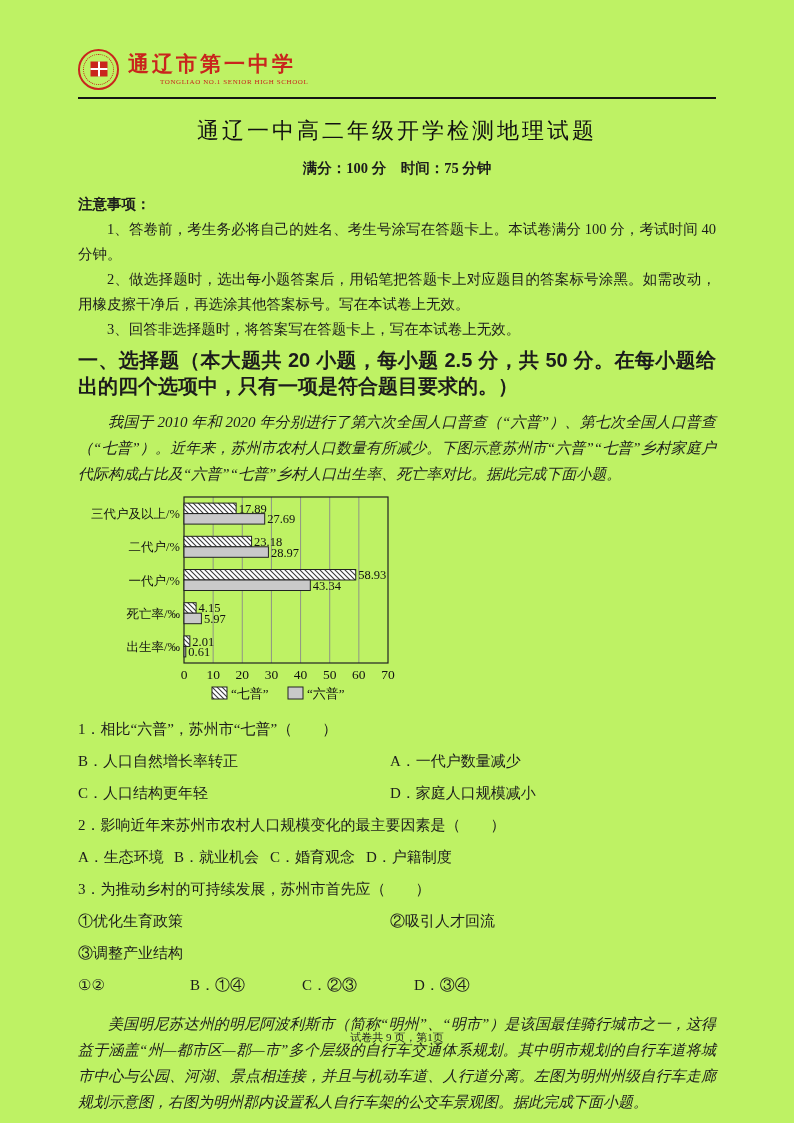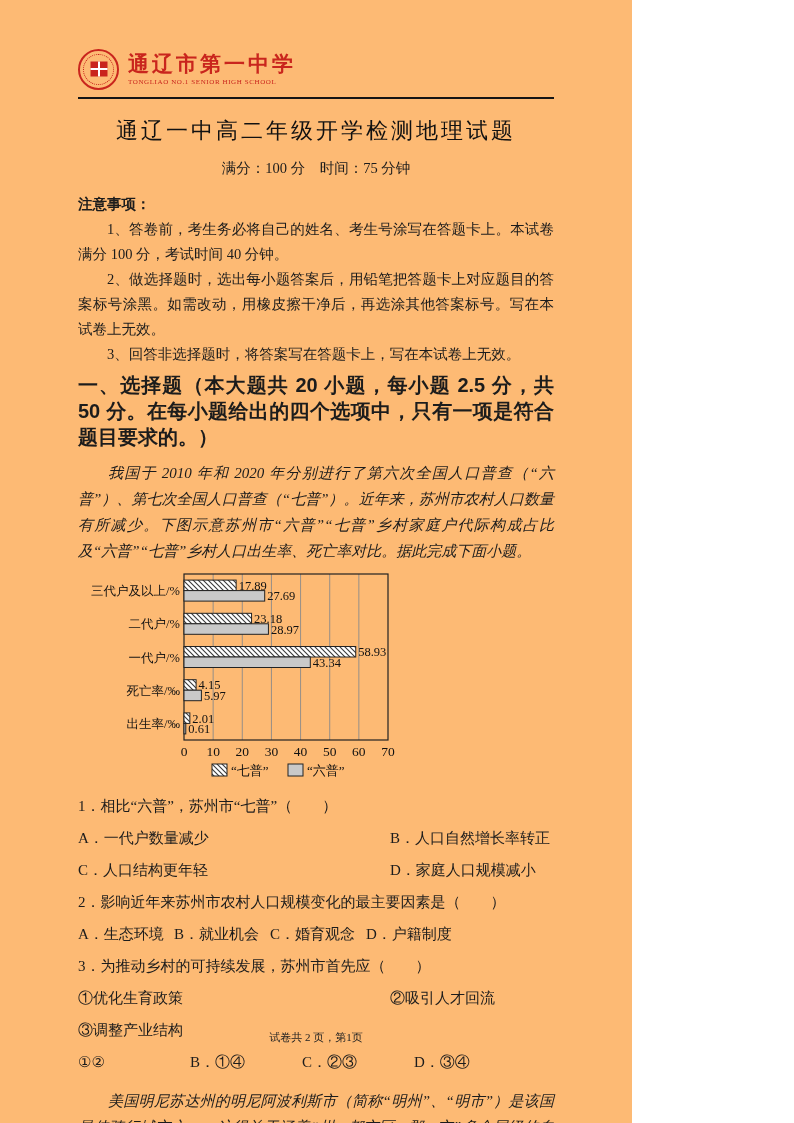--- a/index.html
+++ b/index.html
@@ -1,36 +1,36 @@
 <!DOCTYPE html>
 <html><head>
 <meta charset="utf-8">
 <style>
   html,body{margin:0;padding:0;background:#ffffff;}
   .page{
-    width:632px;height:1123px;background:#fdba74;box-sizing:border-box;
+    width:794px;height:1123px;background:#bef264;box-sizing:border-box;
     padding:46px 78px 0 78px;position:relative;overflow:hidden;
     font-family:"Liberation Serif","DejaVu Serif",serif;color:#1c1c1c;
   }
   
   .logo-row{display:flex;align-items:center;gap:9px;height:46px;}
   .seal{width:37px;height:37px;border-radius:50%;border:2px solid #c9251d;position:relative;flex:0 0 auto;}
   .seal-ring{position:absolute;inset:3px;border-radius:50%;border:1px dotted #c9251d;}
   .seal-core{position:absolute;width:17px;height:15px;top:50%;left:50%;transform:translate(-50%,-50%);
     background:#c9251d;
     background-image:linear-gradient(to right,transparent 44%,#fff 44%,#fff 56%,transparent 56%),
                      linear-gradient(to bottom,transparent 44%,#fff 44%,#fff 56%,transparent 56%);}
   .logo-text{display:flex;flex-direction:column;justify-content:center;}
   .school-cn{color:#c9251d;font-size:21px;font-weight:bold;letter-spacing:3px;line-height:24px;
     font-family:"DejaVu Serif","Liberation Serif",serif;}
-  .school-en{color:#c9251d;font-size:7px;letter-spacing:0.6px;margin-top:2px;font-family:"Liberation Serif",serif;}
+  .school-en{color:#c9251d;font-size:7px;letter-spacing:0.6px;margin-top:2px;font-family:"Liberation Serif",serif;margin-left:32px;}
   .header-rule{border:none;border-top:2.5px solid #151515;margin:5px 0 0 0;}
   
   .title{text-align:center;font-size:22px;letter-spacing:3px;margin-top:17px;color:#111;}
-  .subtitle{text-align:center;font-size:14.5px;margin-top:13px;}
+  .subtitle{text-align:center;font-size:14.5px;margin-top:13px;font-weight:bold;}
   
   .notice-heading{font-family:"Liberation Sans","DejaVu Sans",sans-serif;font-weight:bold;font-size:14.5px;margin-top:14px;line-height:25px;}
   .notice-item{font-size:14.5px;line-height:25px;text-indent:2em;text-align:justify;}
   
   .section-heading{font-family:"Liberation Sans","DejaVu Sans",sans-serif;font-weight:bold;font-size:20px;line-height:26px;margin-top:5px;text-align:justify;}
   .intro{font-size:15px;line-height:26px;text-indent:2em;text-align:justify;font-style:italic;margin-top:10px;}
   
   .chart-wrap{margin:6px 0 4px 0;}
   
   .q-stem{font-size:15px;line-height:32px;}
@@ -120,22 +120,22 @@
         <rect x="134" y="194" width="15" height="12" fill="url(#hatch)" stroke="#222" stroke-width="1"></rect>
         <text x="153" y="205" font-size="13" font-family="Liberation Serif, DejaVu Serif, serif" fill="#111">“七普”</text>
         <rect x="210" y="194" width="15" height="12" fill="#c9c9c9" stroke="#222" stroke-width="1"></rect>
         <text x="229" y="205" font-size="13" font-family="Liberation Serif, DejaVu Serif, serif" fill="#111">“六普”</text>
       </svg>
   </div>
 
   <div>
     <div class="q-stem">1．相比“六普”，苏州市“七普”（　　）</div>
     <div class="opt-row">
+      <div class="opt-col">B．人口自然增长率转正</div>
       <div class="opt-col">A．一代户数量减少</div>
-      <div class="opt-col">B．人口自然增长率转正</div>
     </div>
     <div class="opt-row">
       <div class="opt-col">C．人口结构更年轻</div>
       <div class="opt-col">D．家庭人口规模减小</div>
     </div>
   </div>
 
   <div>
     <div class="q-stem">2．影响近年来苏州市农村人口规模变化的最主要因素是（　　）</div>
     <div class="opt-row">
@@ -158,14 +158,14 @@
     <div class="opt-row">
       <div class="ans-col">①②</div>
       <div class="ans-col">B．①④</div>
       <div class="ans-col">C．②③</div>
       <div class="ans-col">D．③④</div>
     </div>
   </div>
 
   <div class="intro">美国明尼苏达州的明尼阿波利斯市（简称“明州”、“明市”）是该国最佳骑行城市之一，这得益于涵盖“州—都市区—郡—市”多个层级的自行车交通体系规划。其中明市规划的自行车道将城市中心与公园、河湖、景点相连接，并且与机动车道、人行道分离。左图为明州州级自行车走廊规划示意图，右图为明州郡内设置私人自行车架的公交车景观图。据此完成下面小题。</div>
 
-  <div class="footer">试卷共 2 页，第1页</div>
+  <div class="footer">试卷共 9 页，第1页</div>
 </div>
 
 </body></html>

